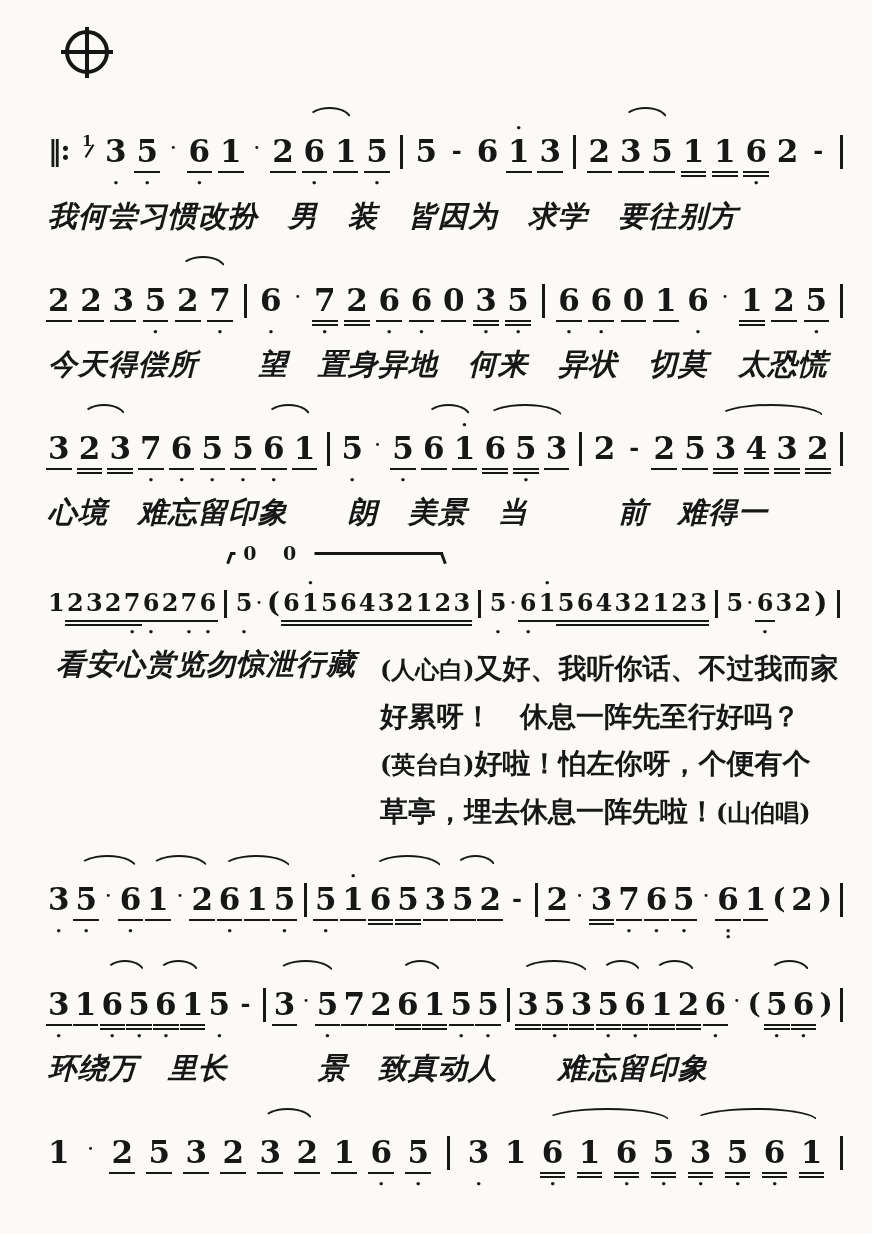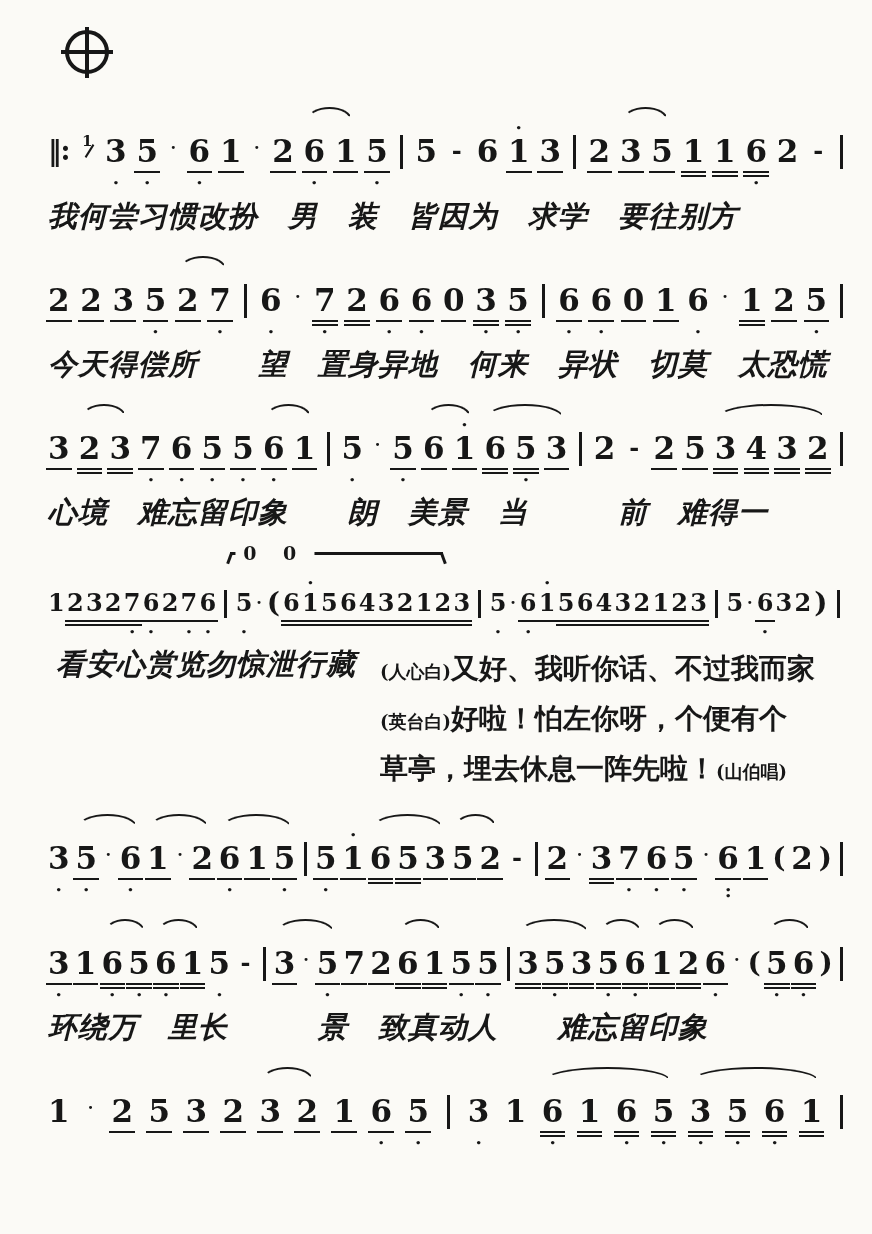--- a/index.html
+++ b/index.html
@@ -45,21 +45,21 @@
   .bracket::before{left:0;transform:rotate(20deg);transform-origin:top left;}
   .bracket::after{right:0;transform:rotate(-20deg);transform-origin:top right;}
   .bk-label{position:absolute;left:21%;top:0;transform:translate(-50%,-58%);
             background:#fbfaf6;padding:0 8px;font-size:19px;font-weight:700;
             letter-spacing:10px;font-style:normal;white-space:pre;}
   .lyrics{margin-top:3px;font-size:29px;font-weight:700;letter-spacing:1px;white-space:pre;font-style:italic;}
   .l4row{display:flex;align-items:flex-start;margin-top:3px;margin-left:8px;}
   .l4row .lyrics{width:41%;margin-top:0;}
   .dlg{width:59%;}
   .dlg-line{font-size:28px;font-weight:700;line-height:47px;white-space:pre;}
-  .dlg-tag{font-size:18px;font-weight:700;letter-spacing:0;}
+  .dlg-tag{font-size:24px;font-weight:700;letter-spacing:0;}
 </style>
 </head>
 <body>
 
 <div class="sheet">
 
   <div class="coda">
     <svg width="54" height="58" viewBox="0 0 54 58">
       <circle cx="27" cy="26" r="20" fill="none" stroke="#171717" stroke-width="4"></circle>
       <line x1="27" y1="1" x2="27" y2="52" stroke="#171717" stroke-width="4"></line>
@@ -1134,20 +1134,21 @@
           <span class="below"></span>
         </span>
         <i class="bracket" style="left: 182px; width: 213px; top: 4px;">
           <span class="bk-label">0 0</span>
         </i>
       </div>
     <div class="l4row">
       <div class="lyrics">看安心赏览勿惊泄行藏</div>
       <div class="dlg">
         <div class="dlg-line"><span class="dlg-tag">(人心白)</span><span>又好、我听你话、不过我而家</span></div>
+        <div class="dlg-line"><span>好累呀！　休息一阵先至行好吗？</span></div>
         <div class="dlg-line"><span class="dlg-tag">(英台白)</span><span>好啦！怕左你呀，个便有个</span></div>
         <div class="dlg-line"><span>草亭，埋去休息一阵先啦！</span><span class="dlg-tag">(山伯唱)</span></div>
       </div>
     </div>
   </div>
 
   <div class="sys sys-5">
     <div class="music-line">
         <span class="tok note">
           <span class="above"></span>

